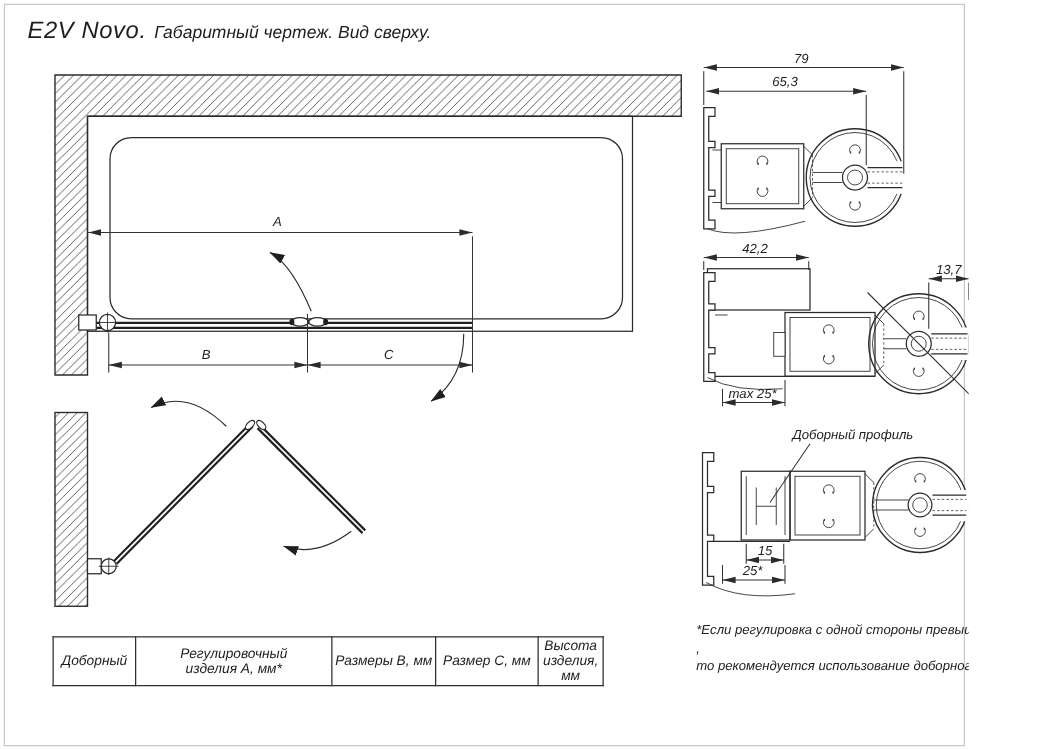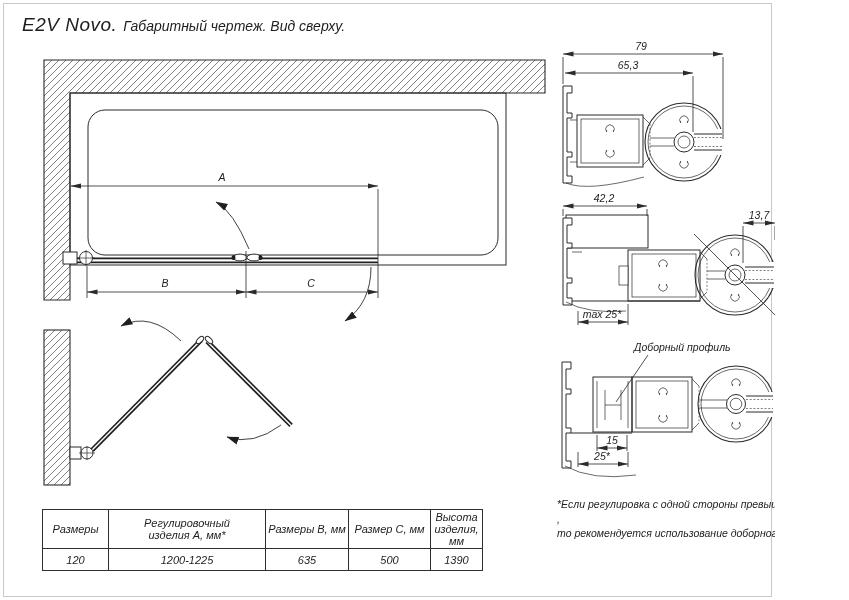--- a/index.html
+++ b/index.html
@@ -293,31 +293,24 @@
   <table class="spec">
     <colgroup>
       <col style="width:66px">
         <col style="width:157px">
         <col style="width:83px">
         <col style="width:82px">
         <col style="width:52px">
     </colgroup>
     <tbody>
         <tr>
-      <th>Размеры</th>
+      <th>Доборный</th>
       <th>Регулировочный
 изделия А, мм*</th>
       <th>Размеры В, мм</th>
       <th>Размер С, мм</th>
       <th>Высота
 изделия,
 мм</th>
     </tr>
-    <tr>
-      <td>120</td>
-      <td>1200-1225</td>
-      <td>635</td>
-      <td>500</td>
-      <td>1390</td>
-    </tr>
   </tbody>
     </table>
 </div>
 
 </body></html>

